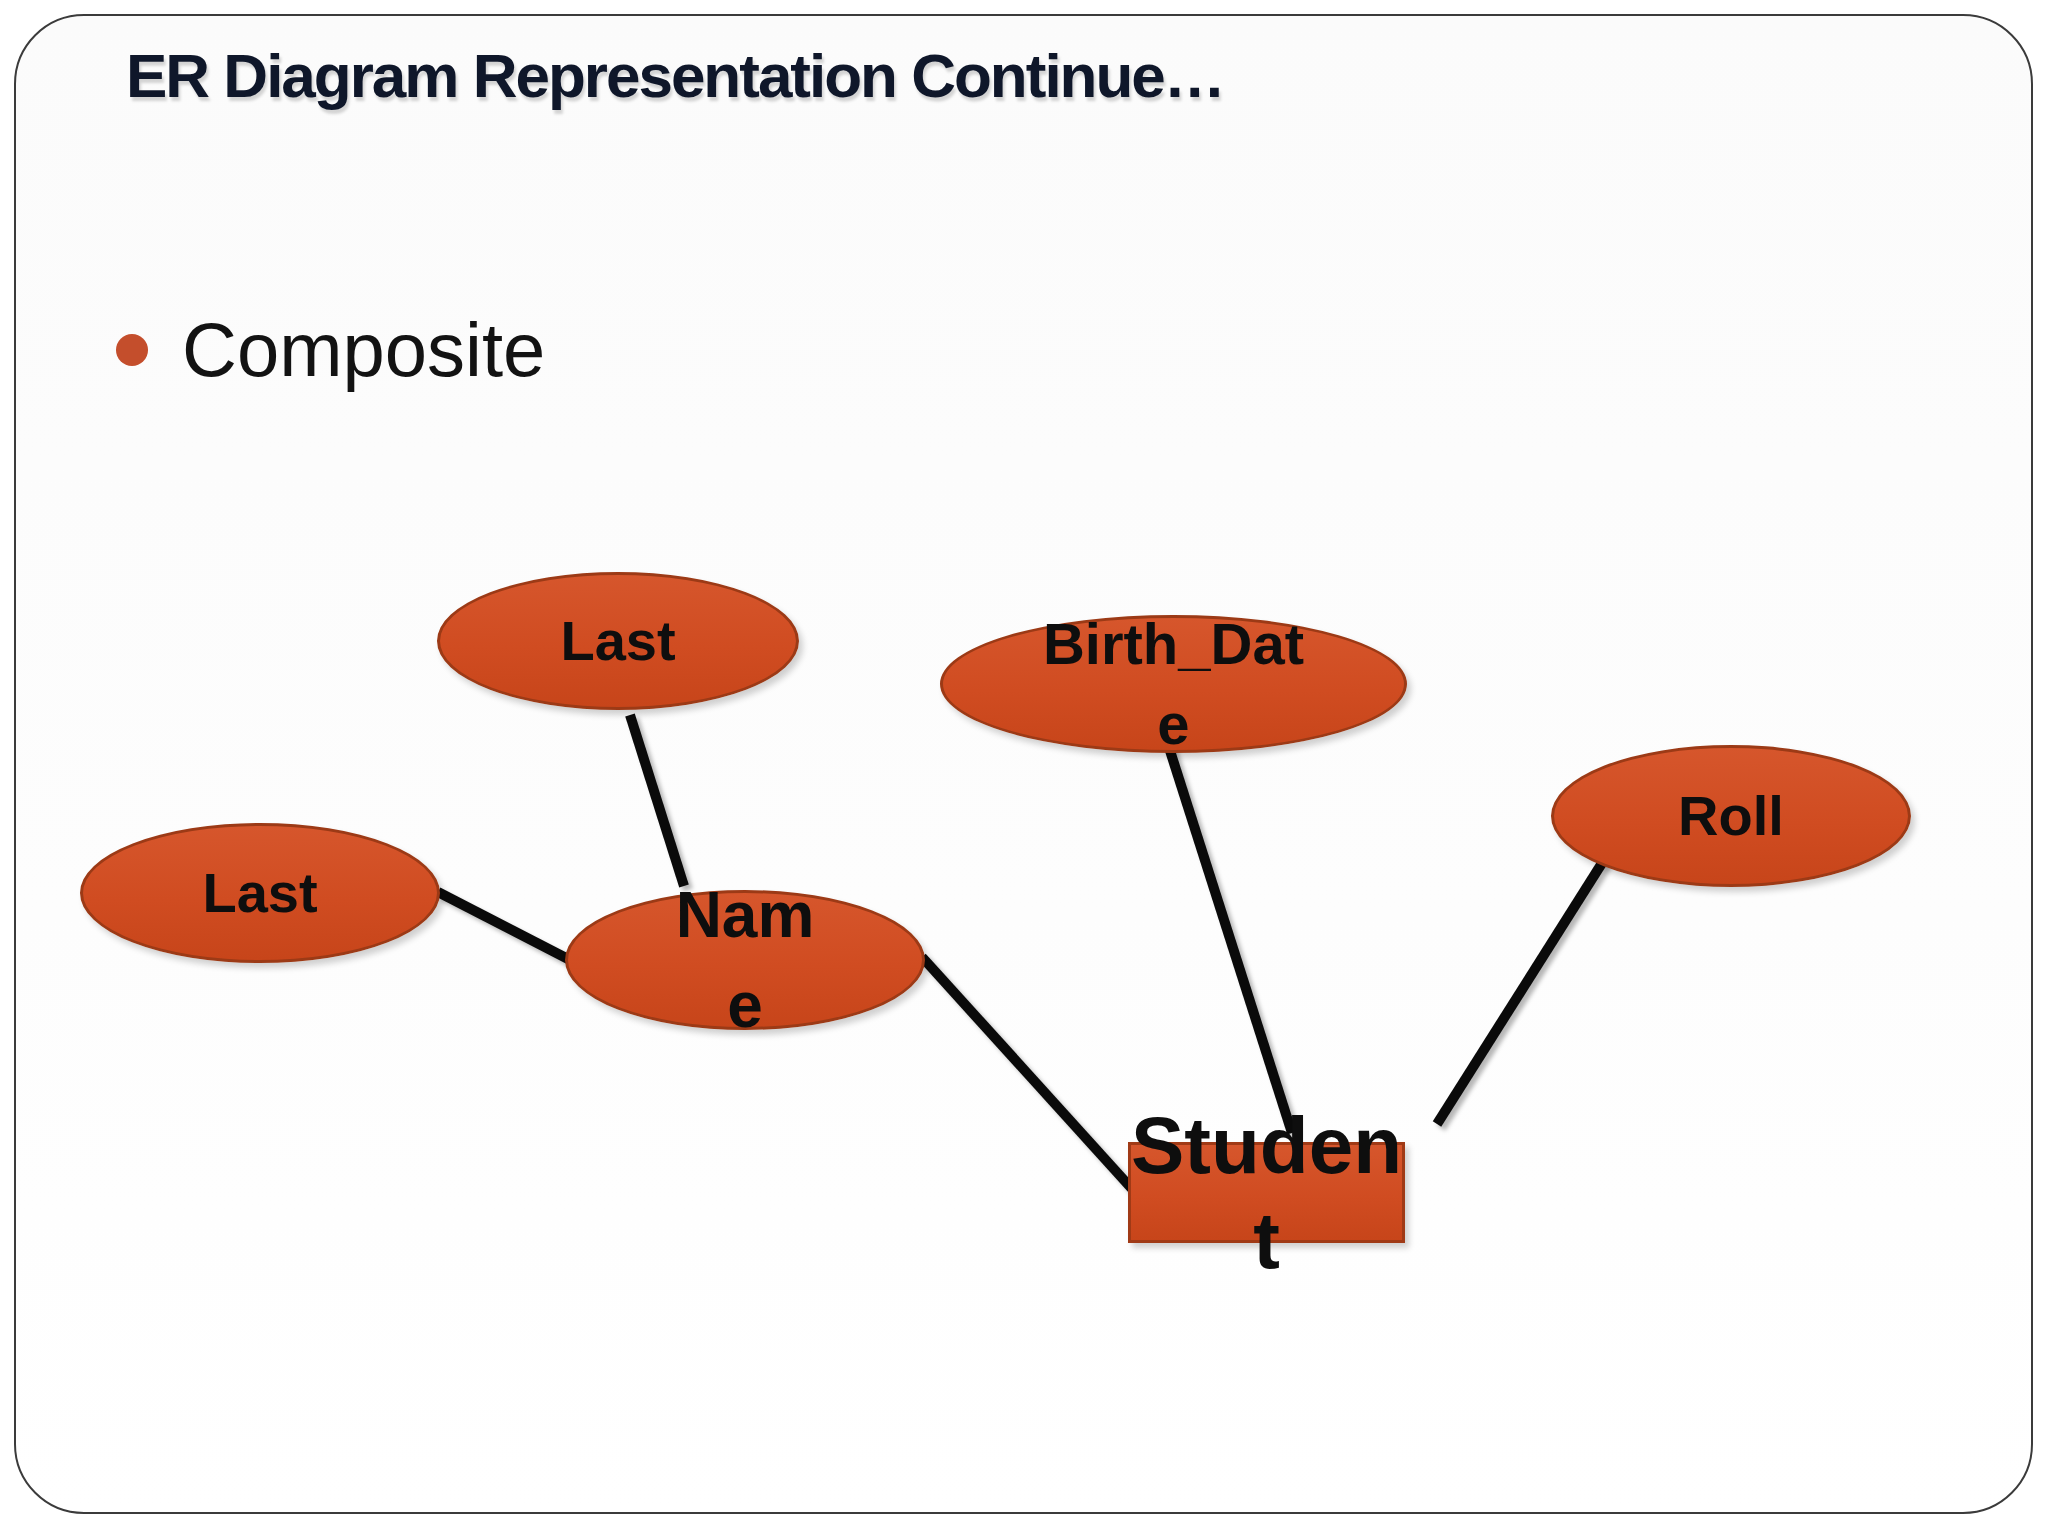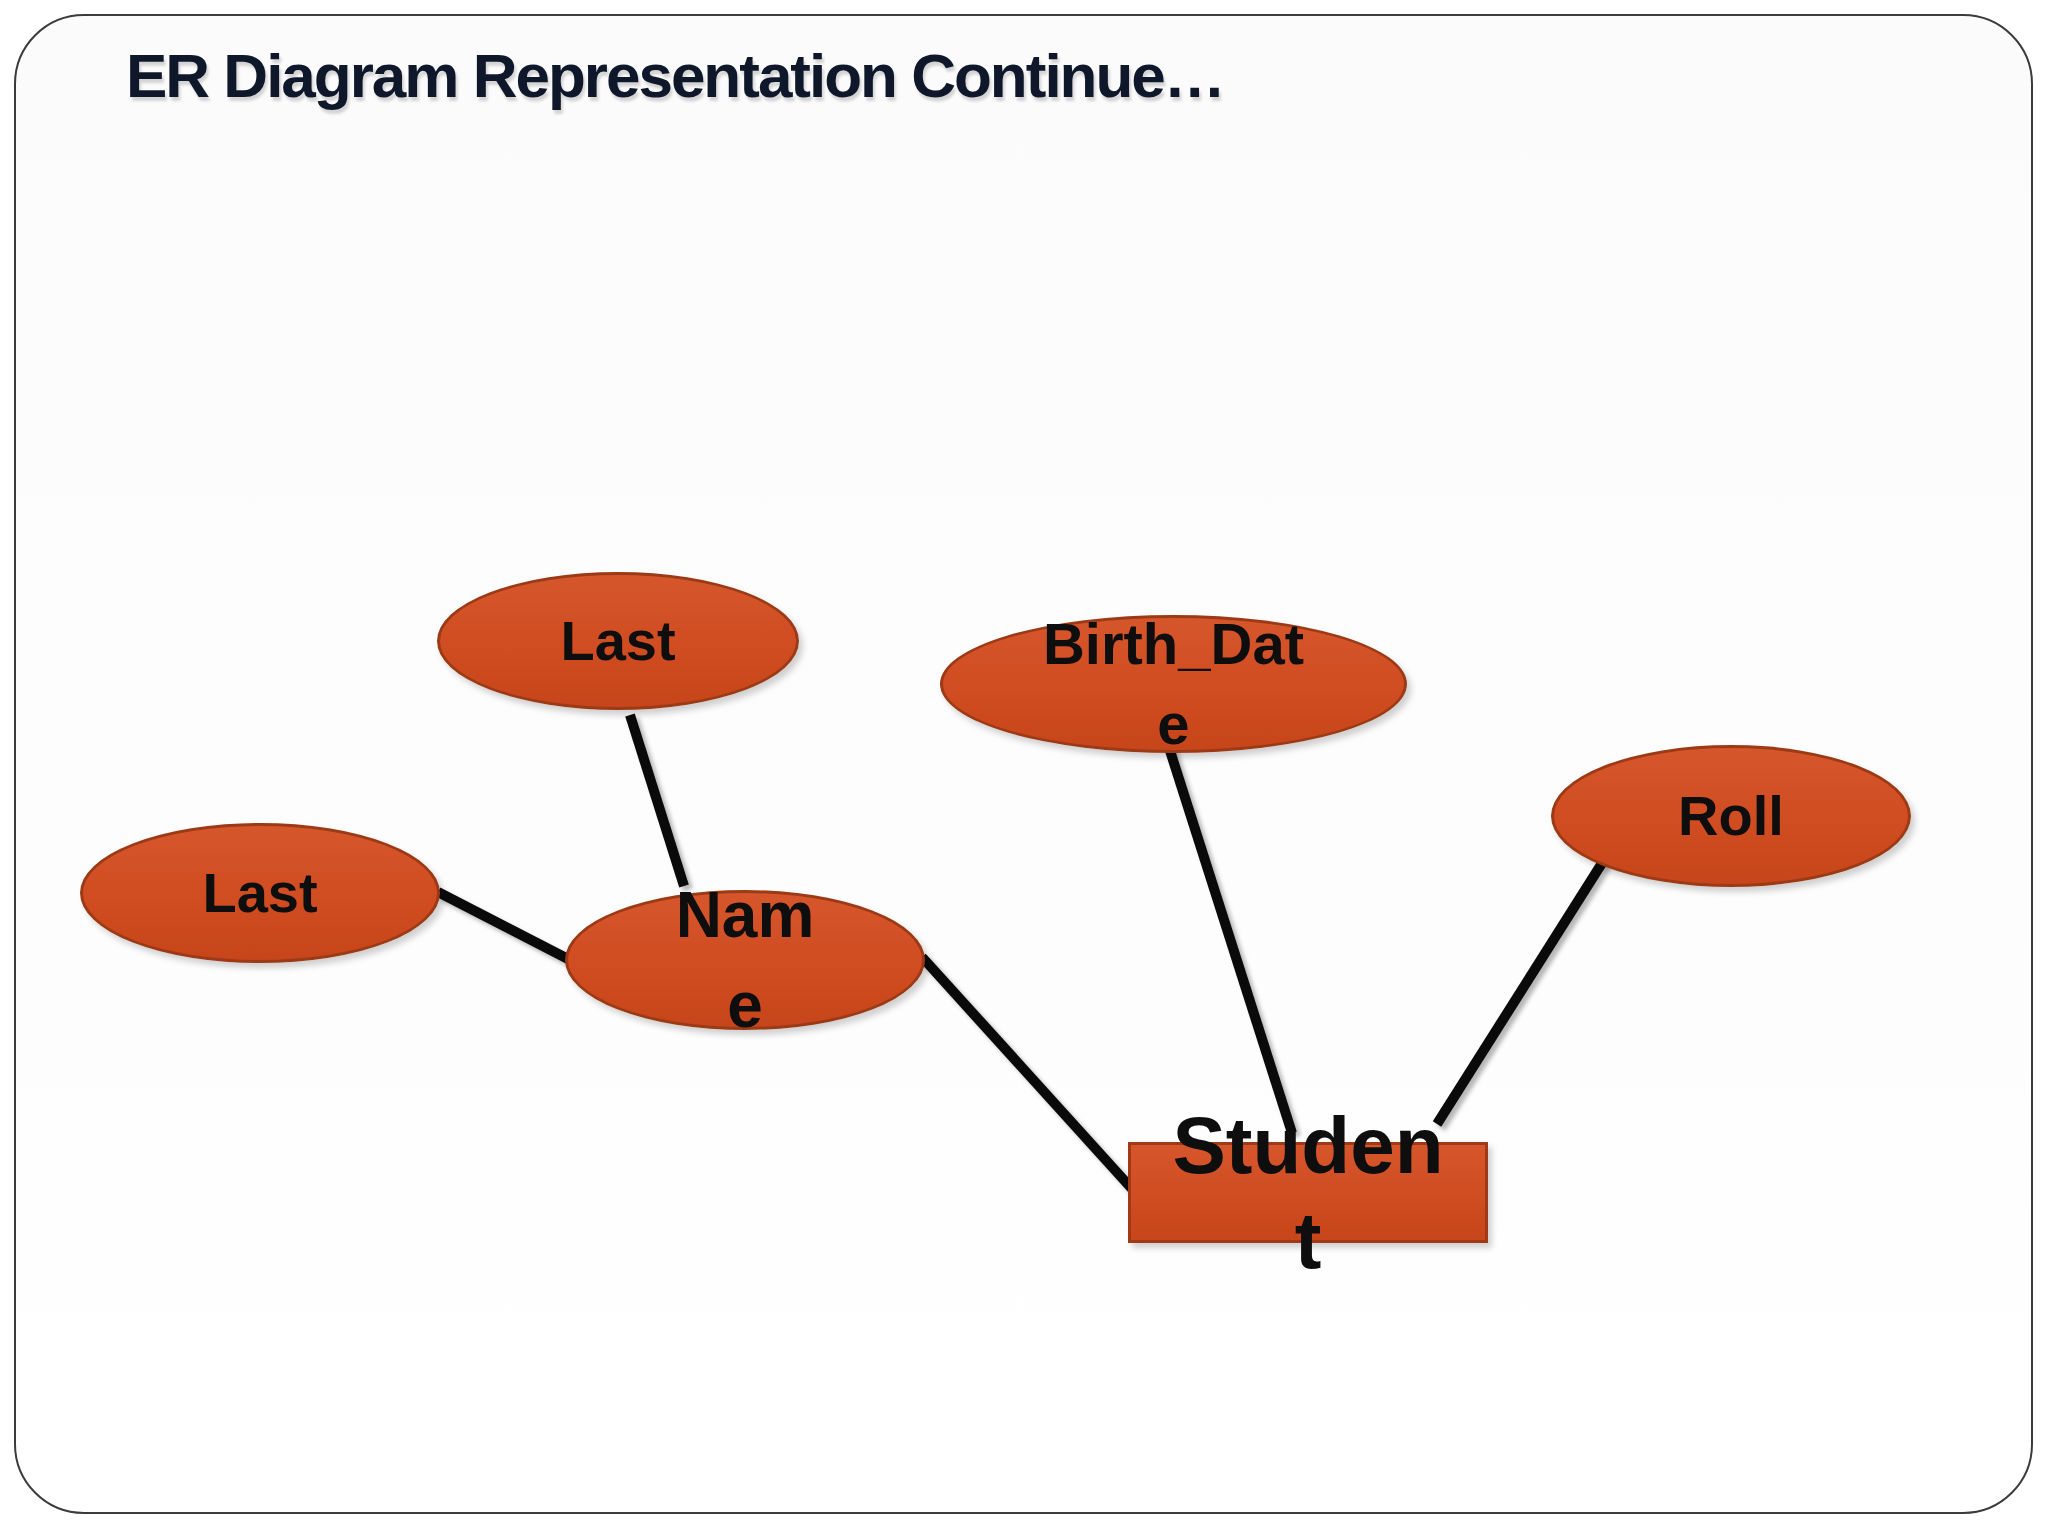--- a/index.html
+++ b/index.html
@@ -80,21 +80,21 @@
   .lbl-single { font-size: 56px; line-height: 80px; }
   .lbl-name   { font-size: 64px; line-height: 90px; }
   .lbl-birth  { font-size: 58px; line-height: 80px; }
   .lbl-student{ font-size: 80px; line-height: 95px; }
 
   .n-last    { left: 437px;  top: 572px;  width: 362px; height: 138px; }
   .n-first   { left: 80px;   top: 823px;  width: 360px; height: 140px; }
   .n-name    { left: 565px;  top: 890px;  width: 360px; height: 140px; }
   .n-birth   { left: 940px;  top: 595px;  width: 467px; height: 138px; margin-top: 20px; }
   .n-roll    { left: 1551px; top: 745px;  width: 360px; height: 142px; }
-  .n-student { left: 1128px; top: 1142px; width: 360px; height: 101px; }
+  .n-student { left: 1128px; top: 1142px; width: 277px; height: 101px; }
 
   .connector-layer {
     position: absolute;
     left: 0; top: 0;
     width: 2048px;
     height: 1536px;
     pointer-events: none;
   }
   .edge {
     stroke: #0a0a0a;
@@ -104,20 +104,24 @@
 </style>
 </head>
 <body>
 
 <div class="stage">
 
   <div class="slide-frame"></div>
 
   <div class="slide-title">ER Diagram Representation Continue…</div>
 
+  <div class="bullet-row">
+    <span class="bullet-dot"></span>
+    <span class="bullet-label">Composite</span>
+  </div>
 
   <svg class="connector-layer" viewBox="0 0 2048 1536" xmlns="http://www.w3.org/2000/svg">
     <line class="edge" x1="630" y1="715" x2="684" y2="886"></line>
     <line class="edge" x1="438" y1="892" x2="570" y2="960"></line>
     <line class="edge" x1="922" y1="957" x2="1133" y2="1190"></line>
     <line class="edge" x1="1165" y1="735" x2="1292" y2="1133"></line>
     <line class="edge" x1="1628" y1="822" x2="1437" y2="1124"></line>
   </svg>
 
   <div class="node ellipse n-last">

